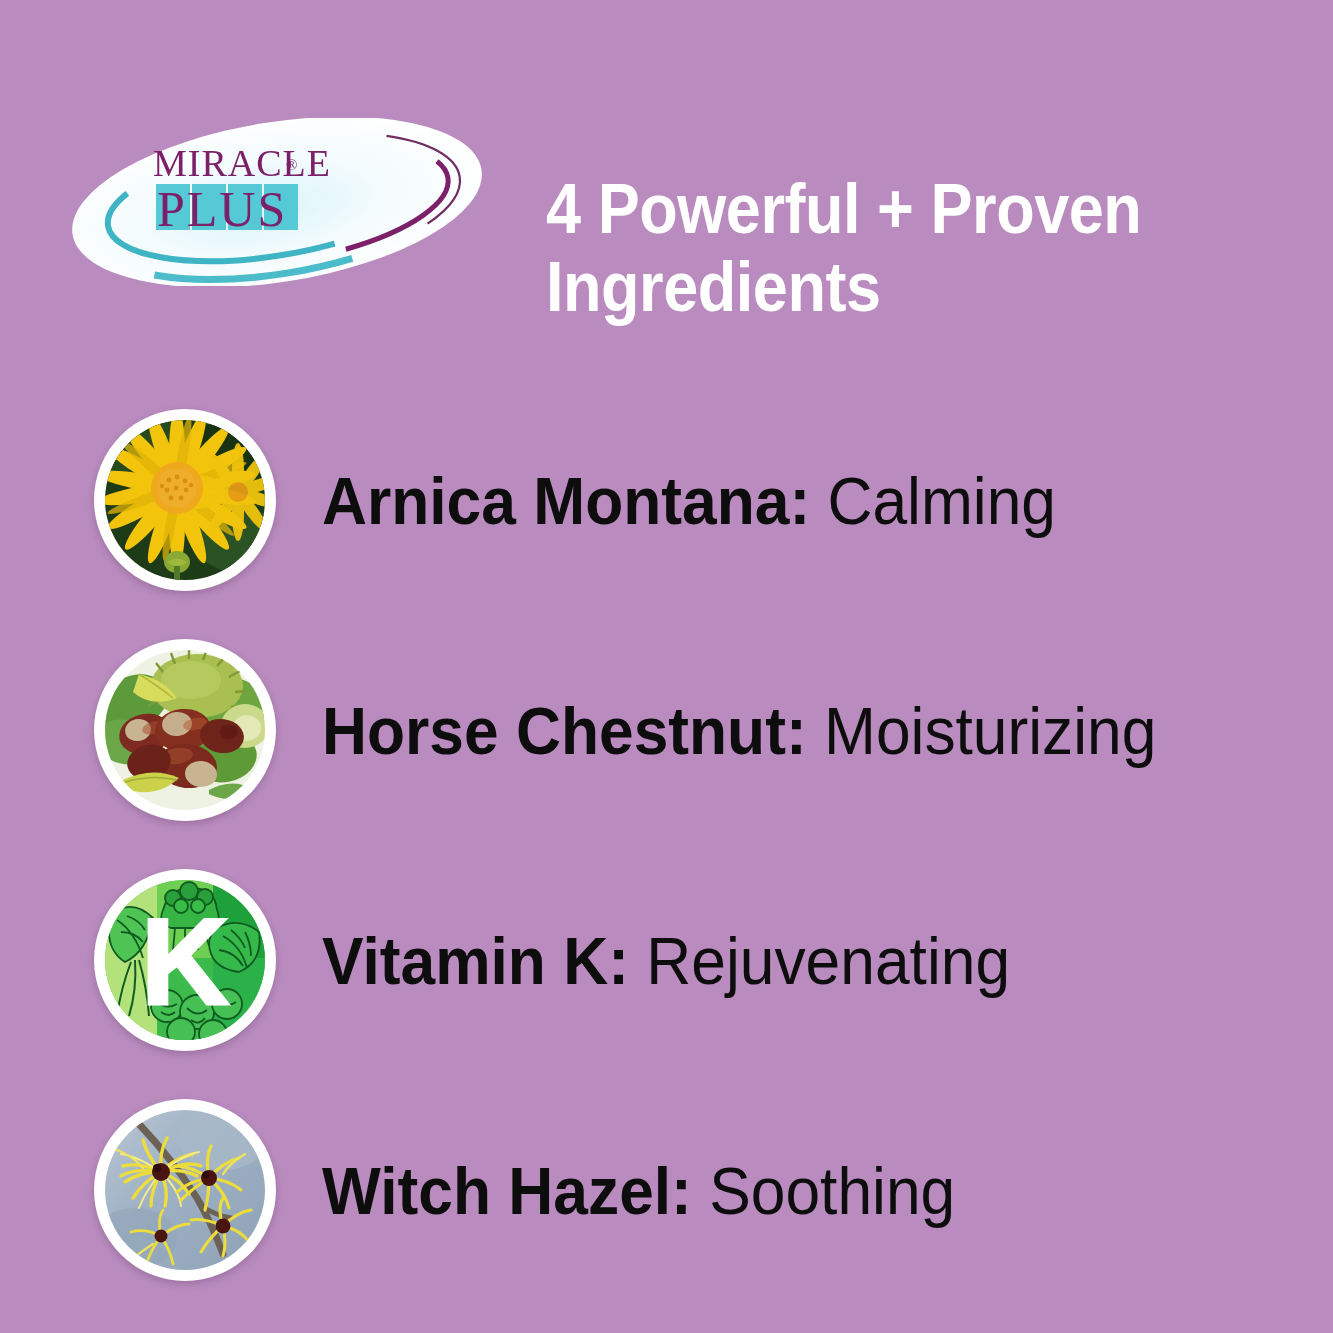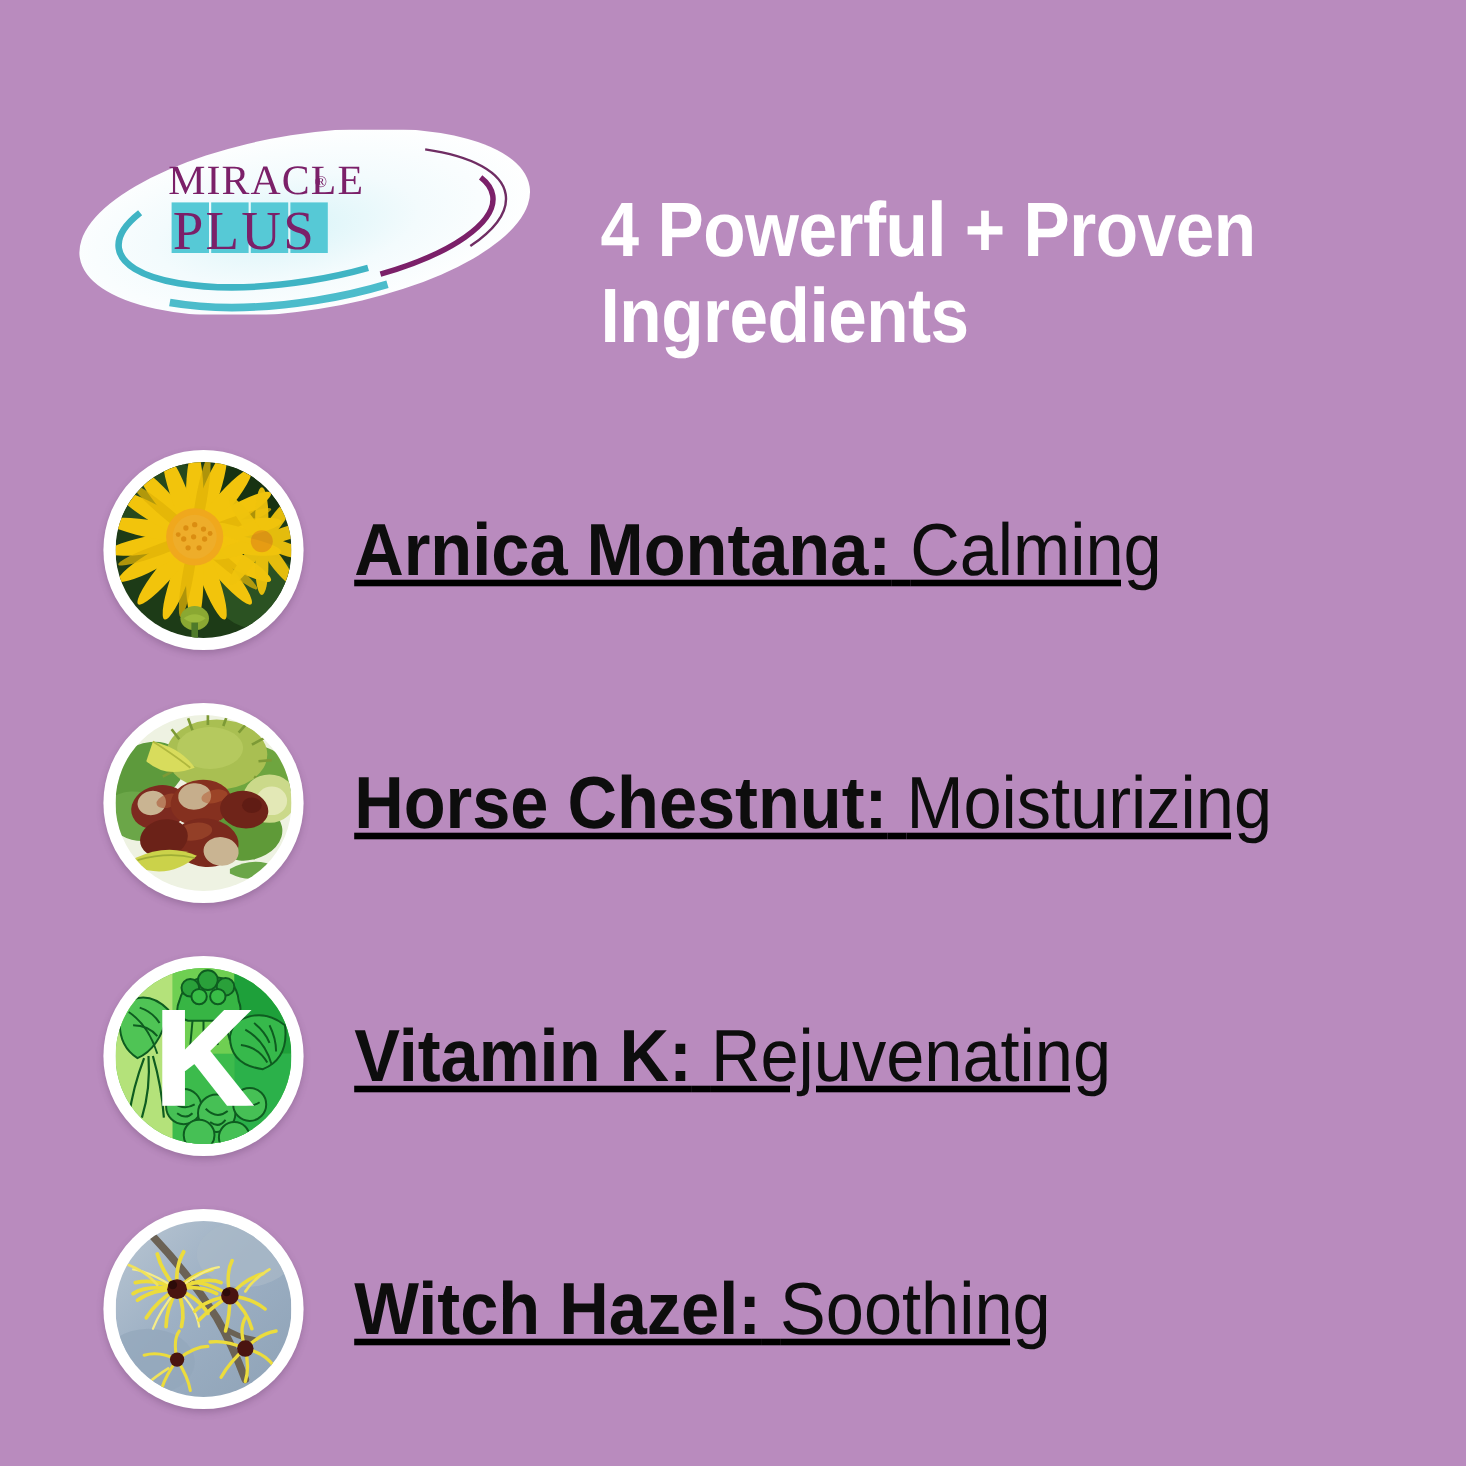--- a/index.html
+++ b/index.html
@@ -47,21 +47,20 @@
     transform: scaleX(0.90);
     transform-origin: left top;
   }
 
   
   #ingredient-list {
     position: absolute;
     left: 0;
     top: 385px;
     width: 1333px;
-    text-decoration: underline;
   }
   .ingredient-row {
     position: relative;
     height: 230px;
     display: flex;
     align-items: center;
   }
   .ingredient-thumb {
     position: relative;
     flex: 0 0 auto;

